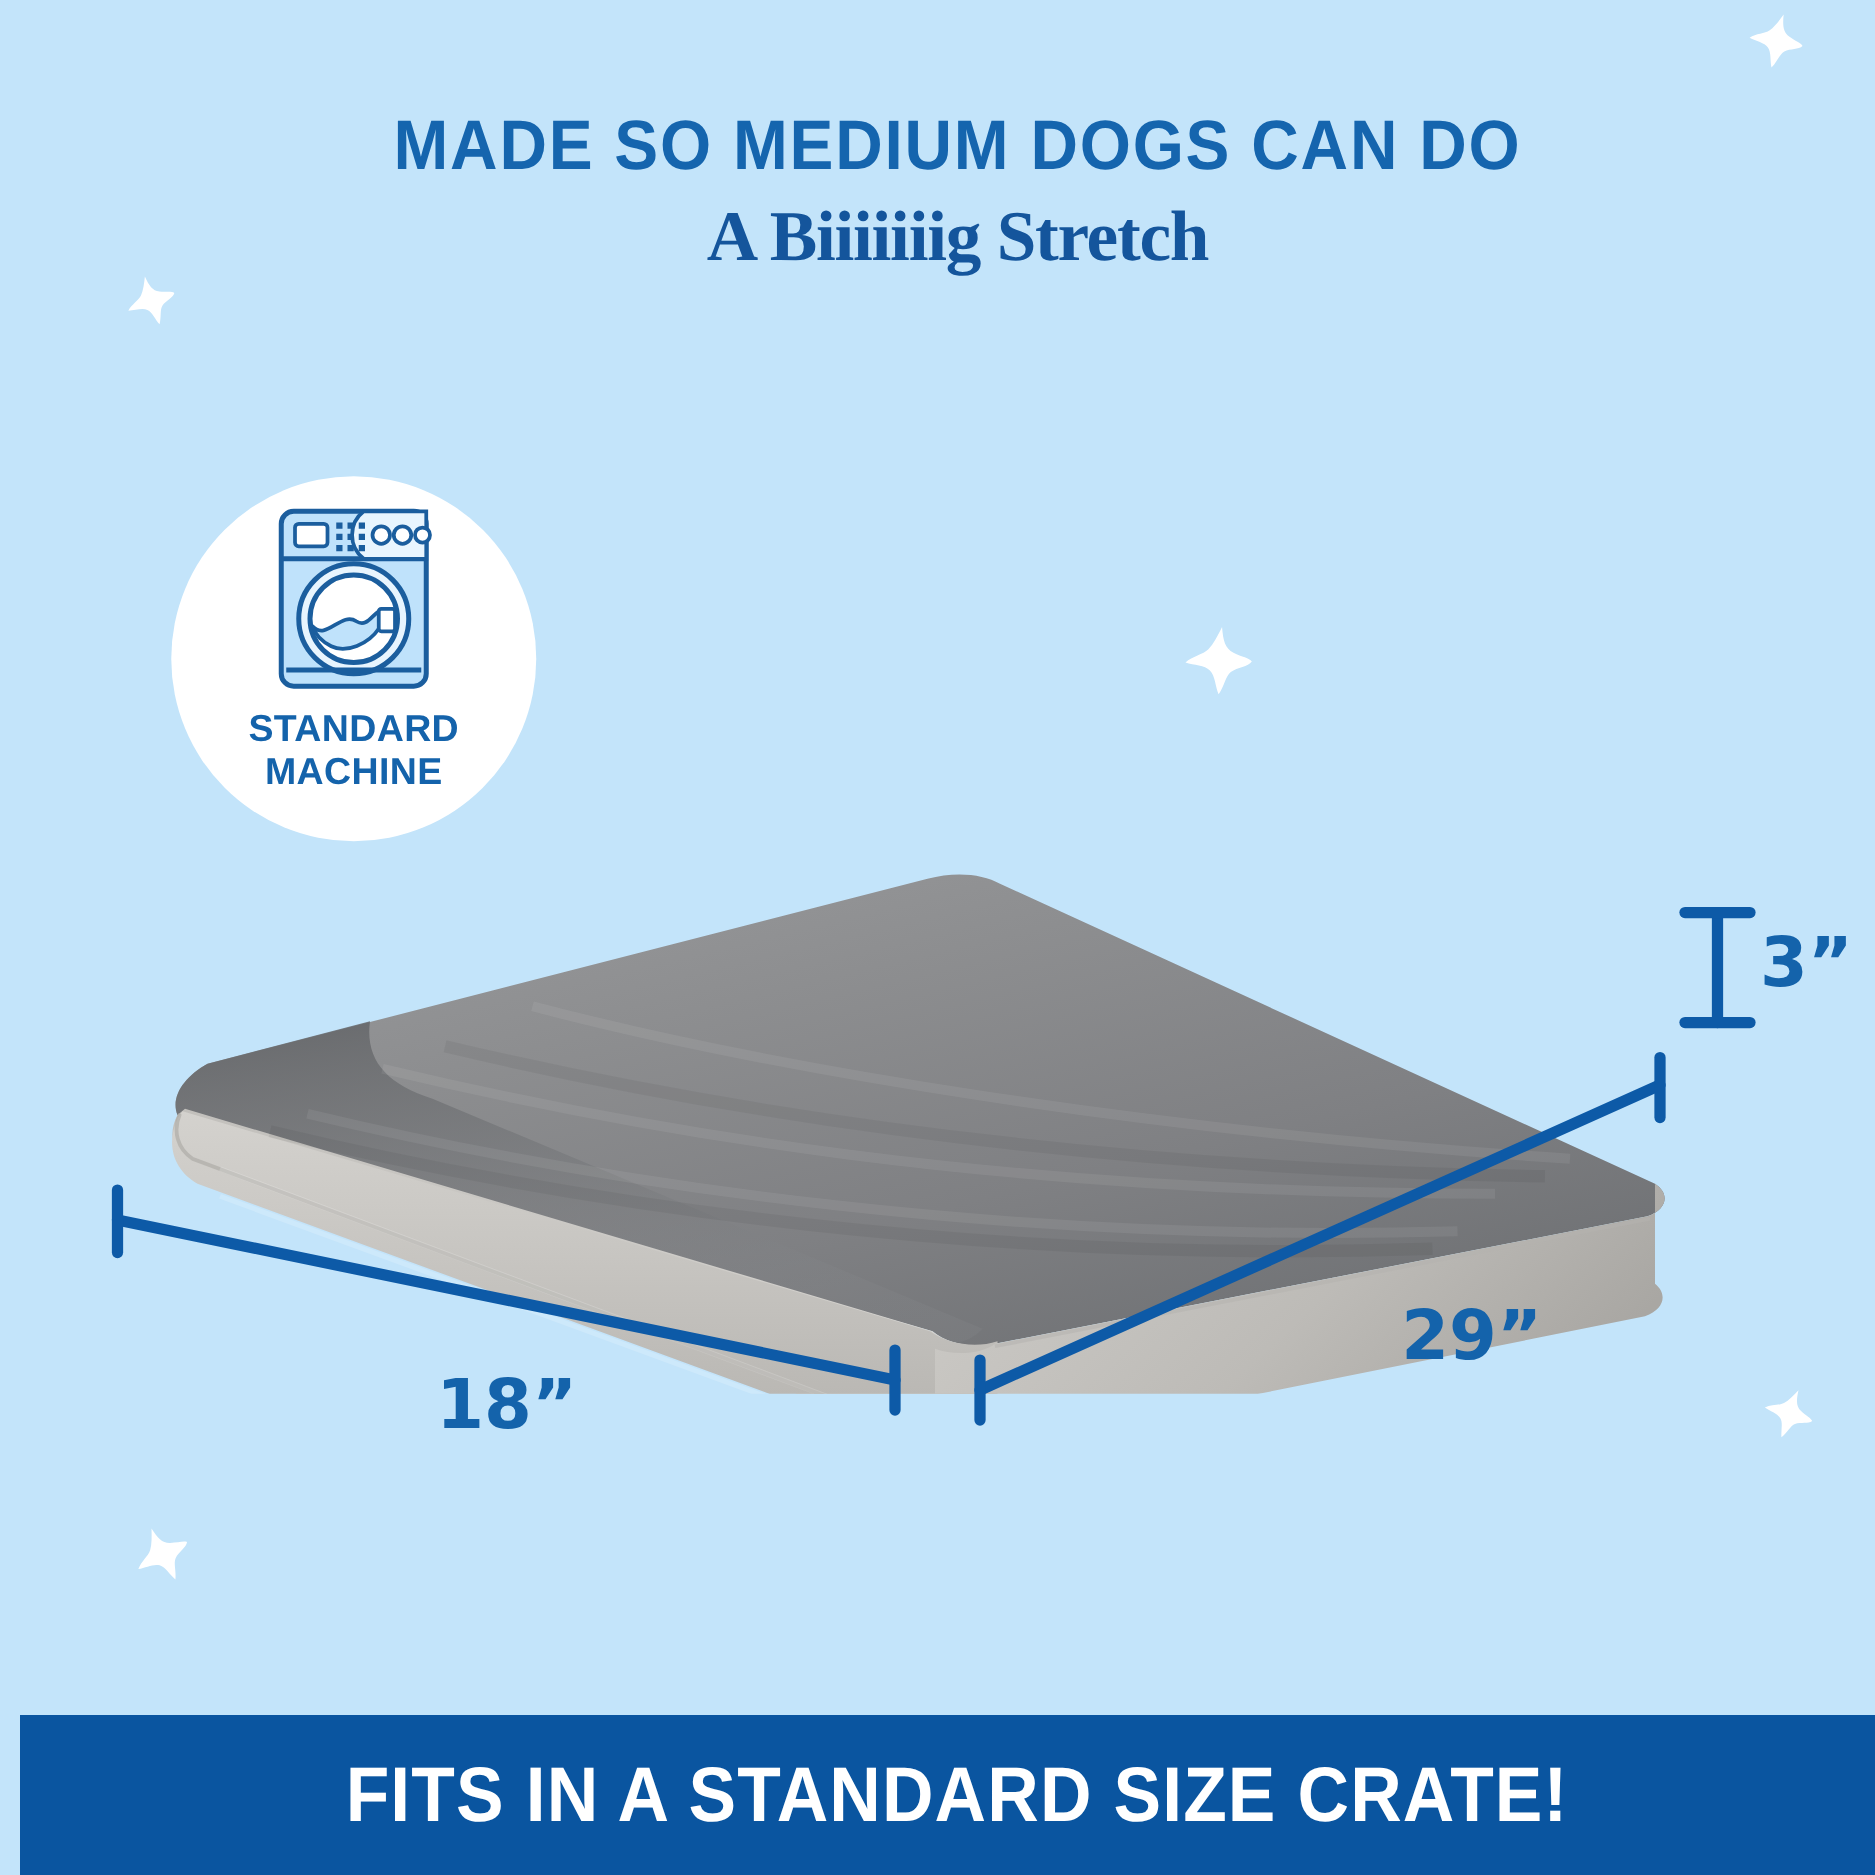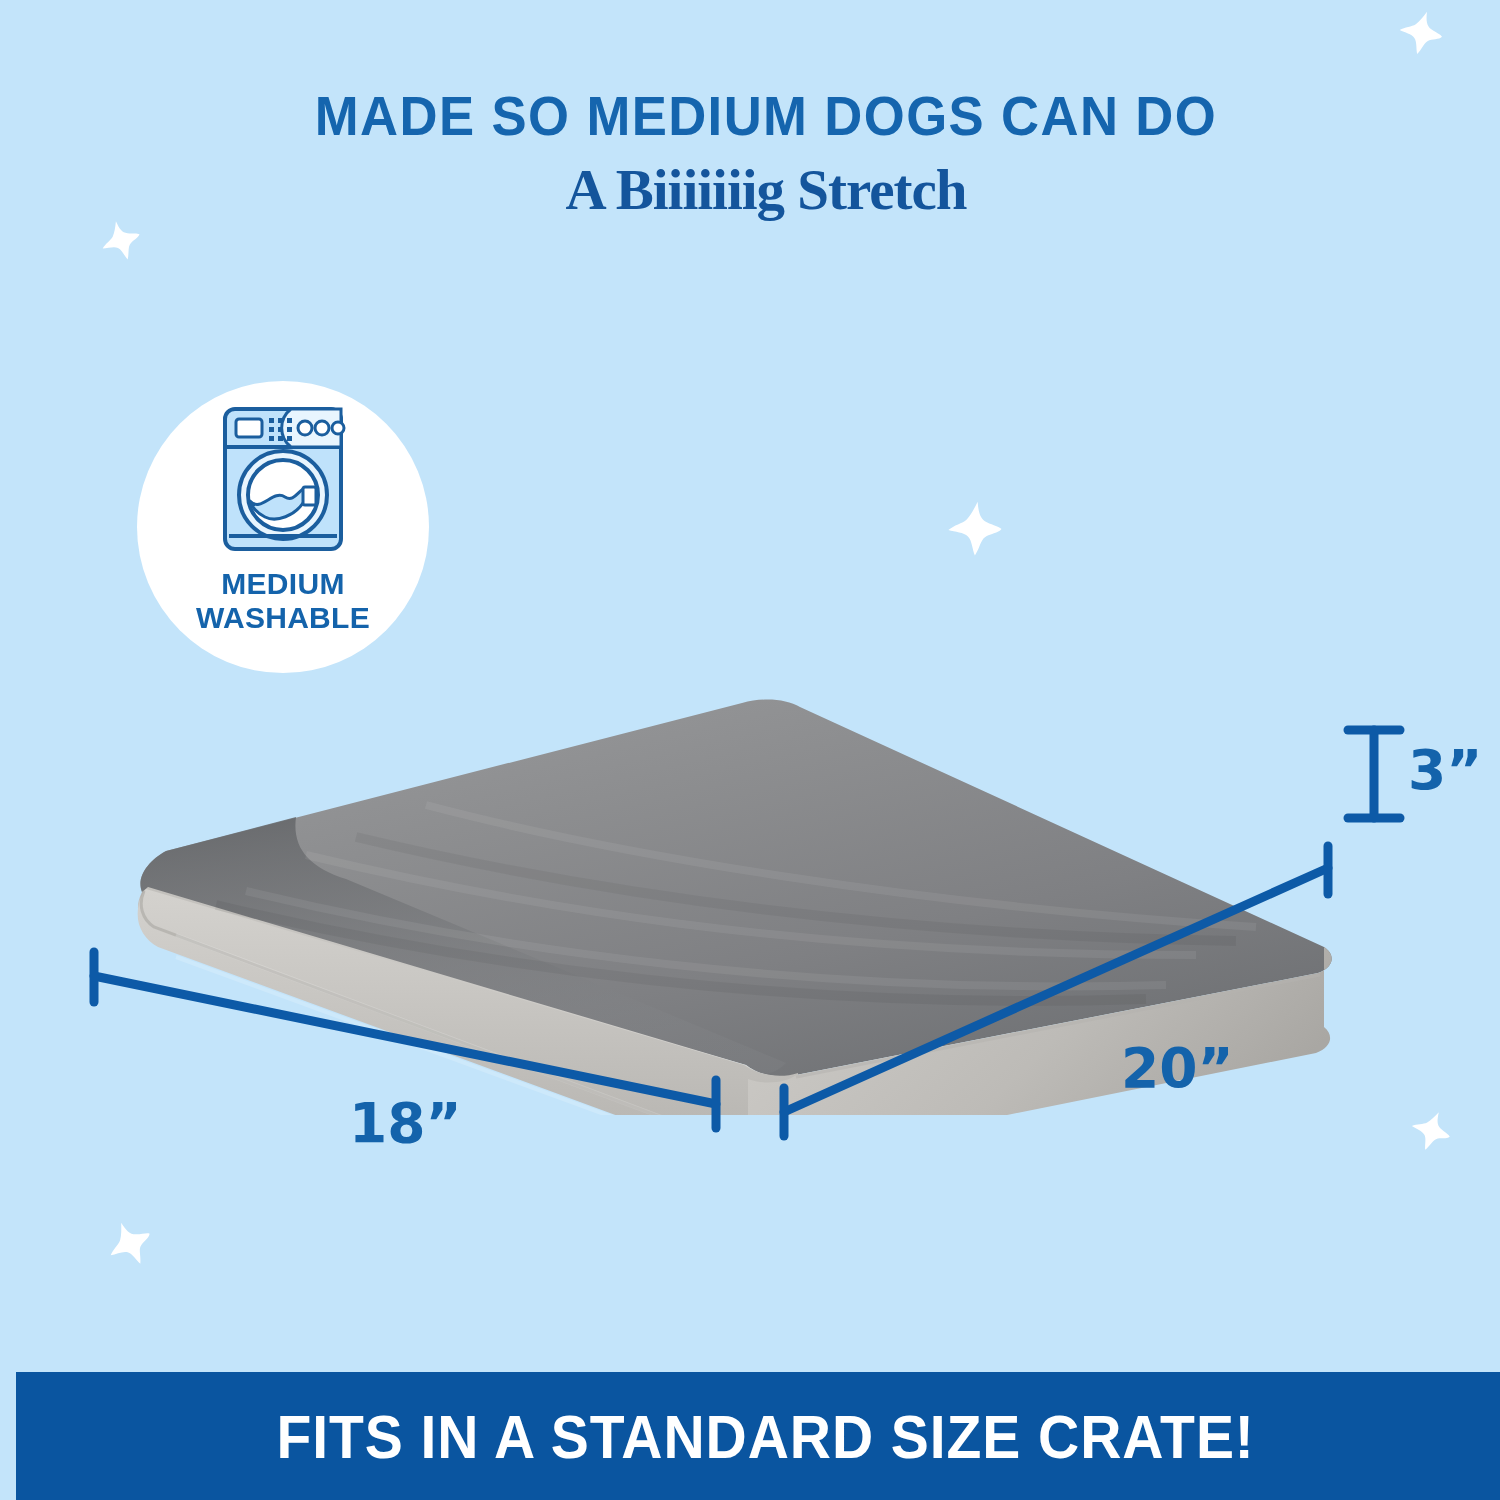--- a/index.html
+++ b/index.html
@@ -200,22 +200,22 @@
         <circle cx="66" cy="92" r="35" fill="#ffffff" stroke="#1b5e9e" stroke-width="4"></circle>
 
         <path d="M33 98 C44 110 56 86 68 94 C76 99 80 90 86 86 L92 86 L92 100 L86 100
                  C78 112 60 120 48 114 C40 110 35 104 33 98 Z" fill="#bfe2fb" stroke="#1b5e9e" stroke-width="3" stroke-linejoin="round"></path>
         <rect x="86" y="84" width="13" height="18" rx="2" ry="2" fill="#ffffff" stroke="#1b5e9e" stroke-width="3"></rect>
 
         <line x1="12" y1="133" x2="120" y2="133" stroke="#1b5e9e" stroke-width="4"></line>
       </svg>
     </span>
     <div class="badge-text">
-      <div>MEDIUM</div>
-      <div>WASHABLE</div>
+      <div>STANDARD</div>
+      <div>MACHINE</div>
     </div>
   </div>
 
   <div class="product">
     <svg viewBox="0 0 1270 460" width="1270" height="460">
       <defs>
         <linearGradient id="topFab" x1="0" y1="0" x2="0.75" y2="1">
           <stop offset="0%" stop-color="#9b9c9e"></stop>
           <stop offset="35%" stop-color="#8d8e90"></stop>
           <stop offset="70%" stop-color="#7f8083"></stop>
@@ -290,20 +290,20 @@
       <line x1="768" y1="1088" x2="768" y2="1136"></line>
       <line x1="1312" y1="846" x2="1312" y2="894"></line>
 
       <line x1="1358" y1="730" x2="1358" y2="818"></line>
       <line x1="1332" y1="730" x2="1384" y2="730"></line>
       <line x1="1332" y1="818" x2="1384" y2="818"></line>
     </g>
   </svg>
 
   <div class="dim-label dim-18">18”</div>
-  <div class="dim-label dim-29">20”</div>
+  <div class="dim-label dim-29">29”</div>
   <div class="dim-label dim-3">3”</div>
 
   <div class="banner">
     <div class="banner-text">FITS IN A STANDARD SIZE CRATE!</div>
   </div>
 
 </div>
 
 </body></html>

